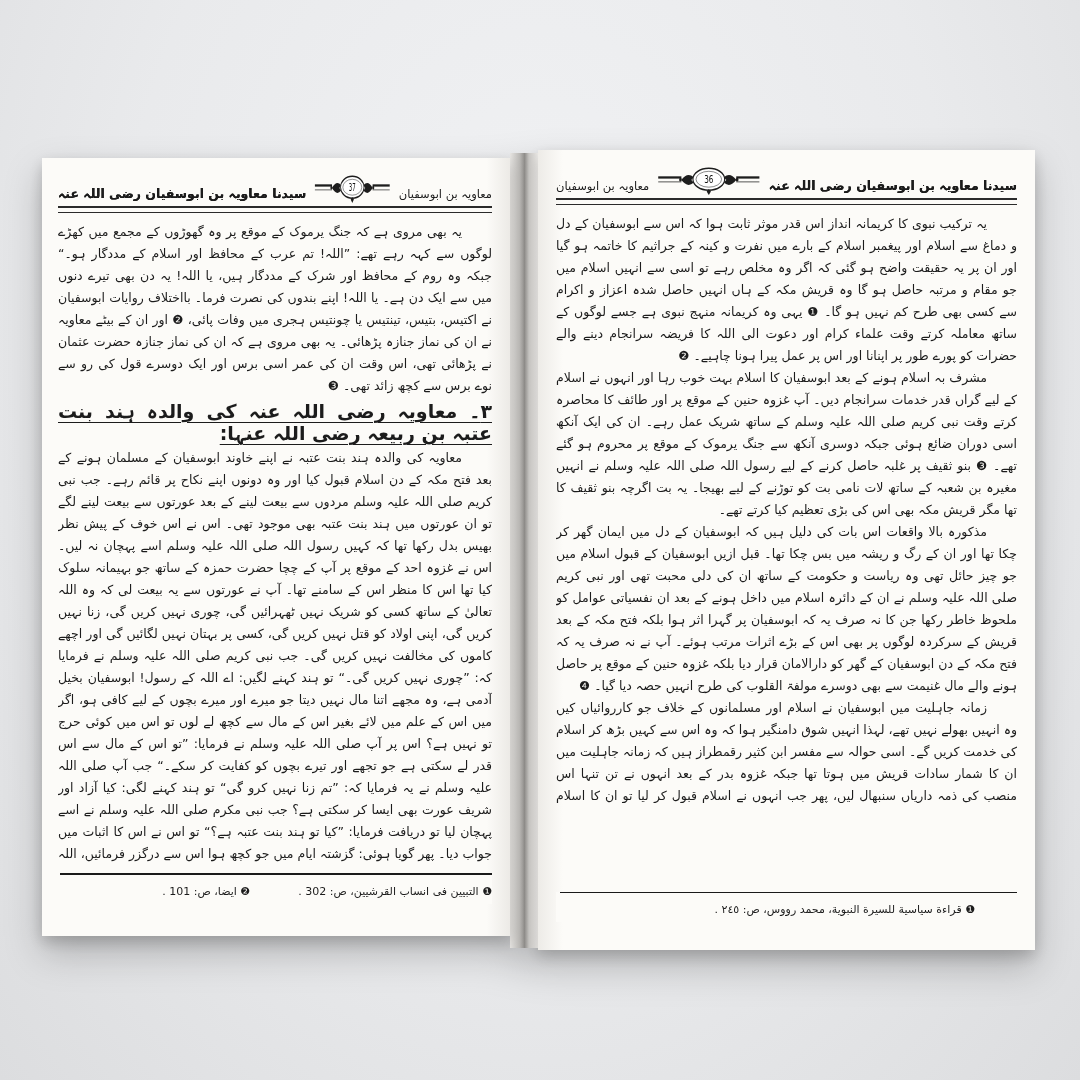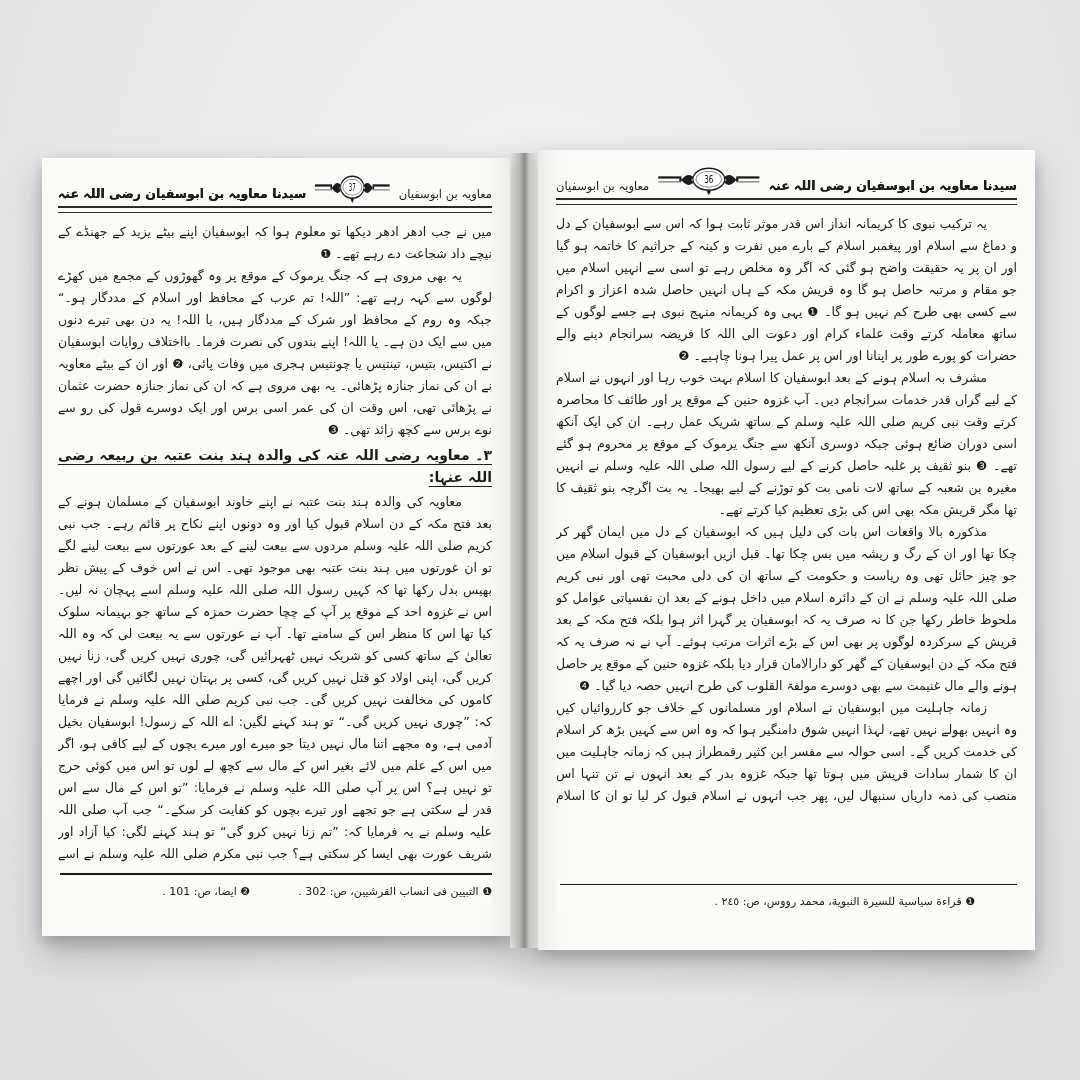--- a/index.html
+++ b/index.html
@@ -43,30 +43,30 @@
   
   .body{
     margin-top:8px;font-size:12.5px;line-height:22px;text-align:justify;
     overflow:hidden;
   }
   .lp-body{height:642px;}
   .rp-body{height:590px;}
   .body p{margin:0;text-indent:30px;}
   .body p.noindent{text-indent:0;}
   .heading{
-    margin:3px 0;font-size:14px;font-weight:bold;
+    margin:3px 0;font-size:19px;font-weight:bold;
     text-decoration:underline;text-underline-offset:4px;text-decoration-thickness:1.2px;
   }
   
   .footnotes{
     position:absolute;left:18px;right:18px;background:#fcfbf8;direction:rtl;
     font-size:11px;line-height:24px;
   }
   .fnotes-left{bottom:32px;}
-  .fnotes-right{bottom:36px;padding-left:4px;margin-top:48px;}
+  .fnotes-right{bottom:28px;padding-left:4px;margin-top:48px;}
   .fnsep{border-top:1.5px solid #1a1a1a;margin-bottom:5px;}
   .fnsep.thick{border-top-width:2.5px;}
   .fnrow{display:flex;gap:48px;}
   .fn{white-space:nowrap;}
   .fnotes-right .fn{display:block;margin-right:42px;}
 </style>
 </head>
 <body>
 
 <div class="stage">
@@ -94,21 +94,20 @@
           <ellipse cx="85" cy="15" rx="26" ry="12.5" fill="#ffffff" stroke="#1d1d1d" stroke-width="1.8"></ellipse>
           <ellipse cx="85" cy="15" rx="21" ry="9" fill="none" stroke="#1d1d1d" stroke-width="0.7"></ellipse>
           <path d="M85 33 l3.5 -4 -3.5 -3 -3.5 3 z" fill="#1d1d1d"></path>
           <text x="85" y="19.5" text-anchor="middle" font-size="12" fill="#111111">37</text>
         </svg>
         <span class="cal">سیدنا معاویہ بن ابوسفیان رضی اللہ عنہ</span>
       </header>
       <div class="hdr-rule"></div>
 
       <div class="body lp-body">
-        <p class="noindent">میں نے جب ادھر ادھر دیکھا تو معلوم ہوا کہ ابوسفیان اپنے بیٹے یزید کے جھنڈے کے نیچے داد شجاعت دے رہے تھے۔ ❶</p>
         <p>یہ بھی مروی ہے کہ جنگ یرموک کے موقع پر وہ گھوڑوں کے مجمع میں کھڑے لوگوں سے کہہ رہے تھے: ”اللہ! تم عرب کے محافظ اور اسلام کے مددگار ہو۔“ جبکہ وہ روم کے محافظ اور شرک کے مددگار ہیں، یا اللہ! یہ دن بھی تیرے دنوں میں سے ایک دن ہے۔ یا اللہ! اپنے بندوں کی نصرت فرما۔ بااختلاف روایات ابوسفیان نے اکتیس، بتیس، تینتیس یا چونتیس ہجری میں وفات پائی، ❷ اور ان کے بیٹے معاویہ نے ان کی نماز جنازہ پڑھائی۔ یہ بھی مروی ہے کہ ان کی نماز جنازہ حضرت عثمان نے پڑھائی تھی، اس وقت ان کی عمر اسی برس اور ایک دوسرے قول کی رو سے نوے برس سے کچھ زائد تھی۔ ❸</p>
         <h3 class="heading">۳۔ معاویہ رضی اللہ عنہ کی والدہ ہند بنت عتبہ بن ربیعہ رضی اللہ عنہا:</h3>
         <p>معاویہ کی والدہ ہند بنت عتبہ نے اپنے خاوند ابوسفیان کے مسلمان ہونے کے بعد فتح مکہ کے دن اسلام قبول کیا اور وہ دونوں اپنے نکاح پر قائم رہے۔ جب نبی کریم صلی اللہ علیہ وسلم مردوں سے بیعت لینے کے بعد عورتوں سے بیعت لینے لگے تو ان عورتوں میں ہند بنت عتبہ بھی موجود تھی۔ اس نے اس خوف کے پیش نظر بھیس بدل رکھا تھا کہ کہیں رسول اللہ صلی اللہ علیہ وسلم اسے پہچان نہ لیں۔ اس نے غزوہ احد کے موقع پر آپ کے چچا حضرت حمزہ کے ساتھ جو بہیمانہ سلوک کیا تھا اس کا منظر اس کے سامنے تھا۔ آپ نے عورتوں سے یہ بیعت لی کہ وہ اللہ تعالیٰ کے ساتھ کسی کو شریک نہیں ٹھہرائیں گی، چوری نہیں کریں گی، زنا نہیں کریں گی، اپنی اولاد کو قتل نہیں کریں گی، کسی پر بہتان نہیں لگائیں گی اور اچھے کاموں کی مخالفت نہیں کریں گی۔ جب نبی کریم صلی اللہ علیہ وسلم نے فرمایا کہ: ”چوری نہیں کریں گی۔“ تو ہند کہنے لگیں: اے اللہ کے رسول! ابوسفیان بخیل آدمی ہے، وہ مجھے اتنا مال نہیں دیتا جو میرے اور میرے بچوں کے لیے کافی ہو، اگر میں اس کے علم میں لائے بغیر اس کے مال سے کچھ لے لوں تو اس میں کوئی حرج تو نہیں ہے؟ اس پر آپ صلی اللہ علیہ وسلم نے فرمایا: ”تو اس کے مال سے اس قدر لے سکتی ہے جو تجھے اور تیرے بچوں کو کفایت کر سکے۔“ جب آپ صلی اللہ علیہ وسلم نے یہ فرمایا کہ: ”تم زنا نہیں کرو گی“ تو ہند کہنے لگی: کیا آزاد اور شریف عورت بھی ایسا کر سکتی ہے؟ جب نبی مکرم صلی اللہ علیہ وسلم نے اسے پہچان لیا تو دریافت فرمایا: ”کیا تو ہند بنت عتبہ ہے؟“ تو اس نے اس کا اثبات میں جواب دیا۔ پھر گویا ہوئی: گزشتہ ایام میں جو کچھ ہوا اس سے درگزر فرمائیں، اللہ آپ سے درگزر فرمائے گا۔ چونکہ نبی کریم صلی اللہ علیہ وسلم عورتوں سے مصافحہ نہیں کیا کرتے تھے، لہذا ان عورتوں نے مصافحہ کیے بغیر آپ صلی اللہ علیہ وسلم سے بیعت کی تھی۔ آپ صرف اس عورت کے ہاتھ کو مس کیا کرتے تھے جو آپ کی محرم ہوتی یا اللہ نے اسے آپ کے لیے حلال کیا ہوتا۔</p>
       </div>
 
       <div class="footnotes fnotes-left">
         <div class="fnsep thick"></div>
         <div class="fnrow">
           <span class="fn">❶ التبيين فى انساب القرشيين، ص: 302 .</span>
           <span class="fn">❷ ايضا، ص: 101 .</span>

